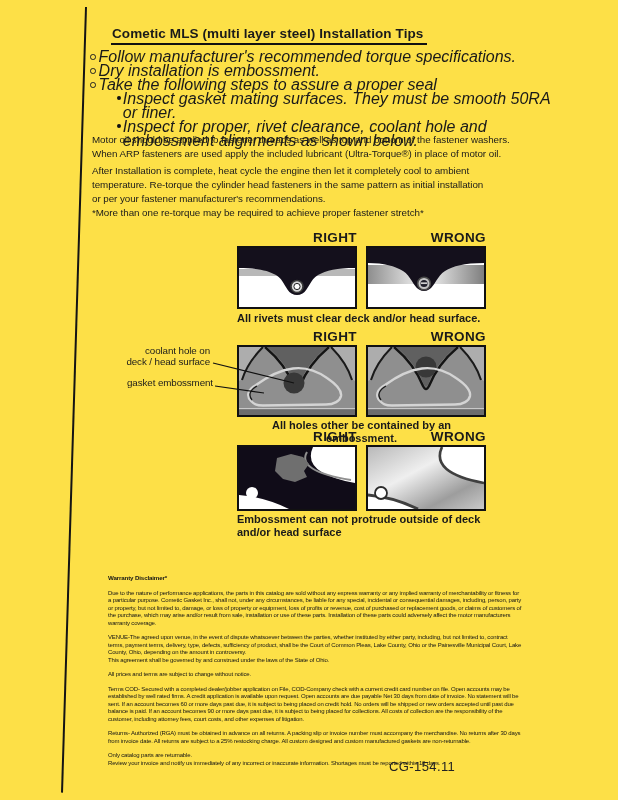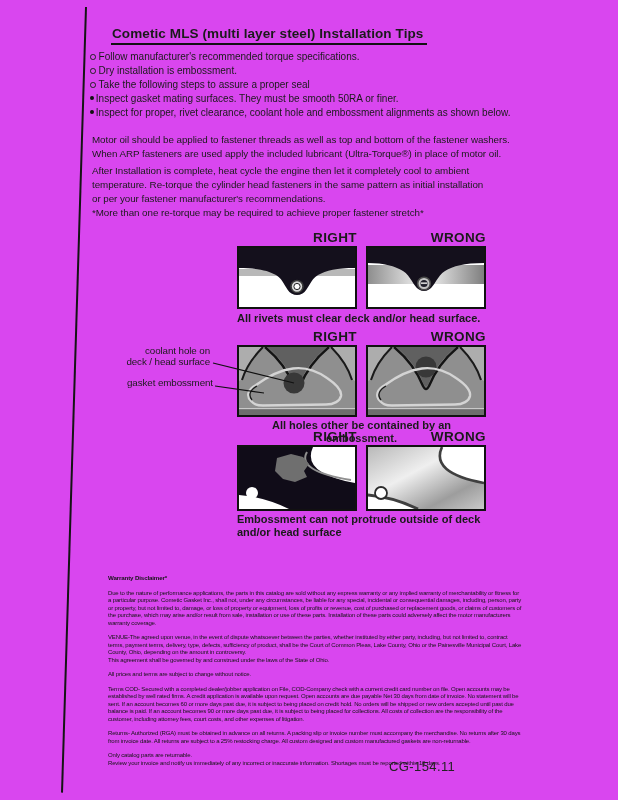--- a/index.html
+++ b/index.html
@@ -1,27 +1,27 @@
 <!DOCTYPE html>
 <html><head>
 <meta charset="utf-8">
 <style>
   html,body{margin:0;padding:0;}
   body{width:618px;height:800px;background:#ffffff;font-family:"Liberation Sans",sans-serif;color:#1a1a1a;position:relative;overflow:hidden;}
-  #page{position:absolute;inset:0;background:#d946ef;}
+  #page{position:absolute;inset:0;background:#fde047;}
 
   .scanline{position:absolute;left:85px;top:7px;width:2px;height:786px;background:#141414;transform:rotate(1.75deg);transform-origin:top center;}
 
   .title{position:absolute;left:111px;top:26px;font-size:13.5px;font-weight:700;letter-spacing:.1px;border-bottom:2px solid #111;padding:0 4px 2px 1px;margin:0;white-space:nowrap;}
 
-  .bullets{position:absolute;left:90px;top:50px;width:470px;font-size:10px;line-height:14px;}
+  .bullets{position:absolute;left:90px;top:50px;width:470px;font-size:16px;line-height:14px;font-style:italic;}
   .brow{display:flex;align-items:flex-start;}
   .dot-o{flex:0 0 auto;width:3.6px;height:3.6px;border:1px solid #222;border-radius:50%;margin:4.2px 3px 0 0;}
   .dot-f{flex:0 0 auto;width:3.8px;height:3.8px;background:#111;border-radius:50%;margin:4.4px 2px 0 0;}
-  .sub{}
+  .sub{margin-left:27px;}
 
   .h2{position:absolute;left:92px;top:118px;font-size:12.5px;font-weight:700;margin:0;}
   .para{position:absolute;left:92px;width:440px;font-size:9.8px;line-height:14px;white-space:pre-line;letter-spacing:-.05px;}
   #para1{top:133px;}
   #para2{top:164px;}
   #note1{top:206px;white-space:nowrap;}
 
   .dlabel{position:absolute;width:120px;text-align:right;font-size:13.5px;font-weight:700;letter-spacing:.4px;}
   .dbox{position:absolute;width:116px;border:2px solid #111;background:#fff;line-height:0;}
   .cap{position:absolute;font-size:11px;font-weight:700;line-height:12.5px;white-space:pre-line;}

